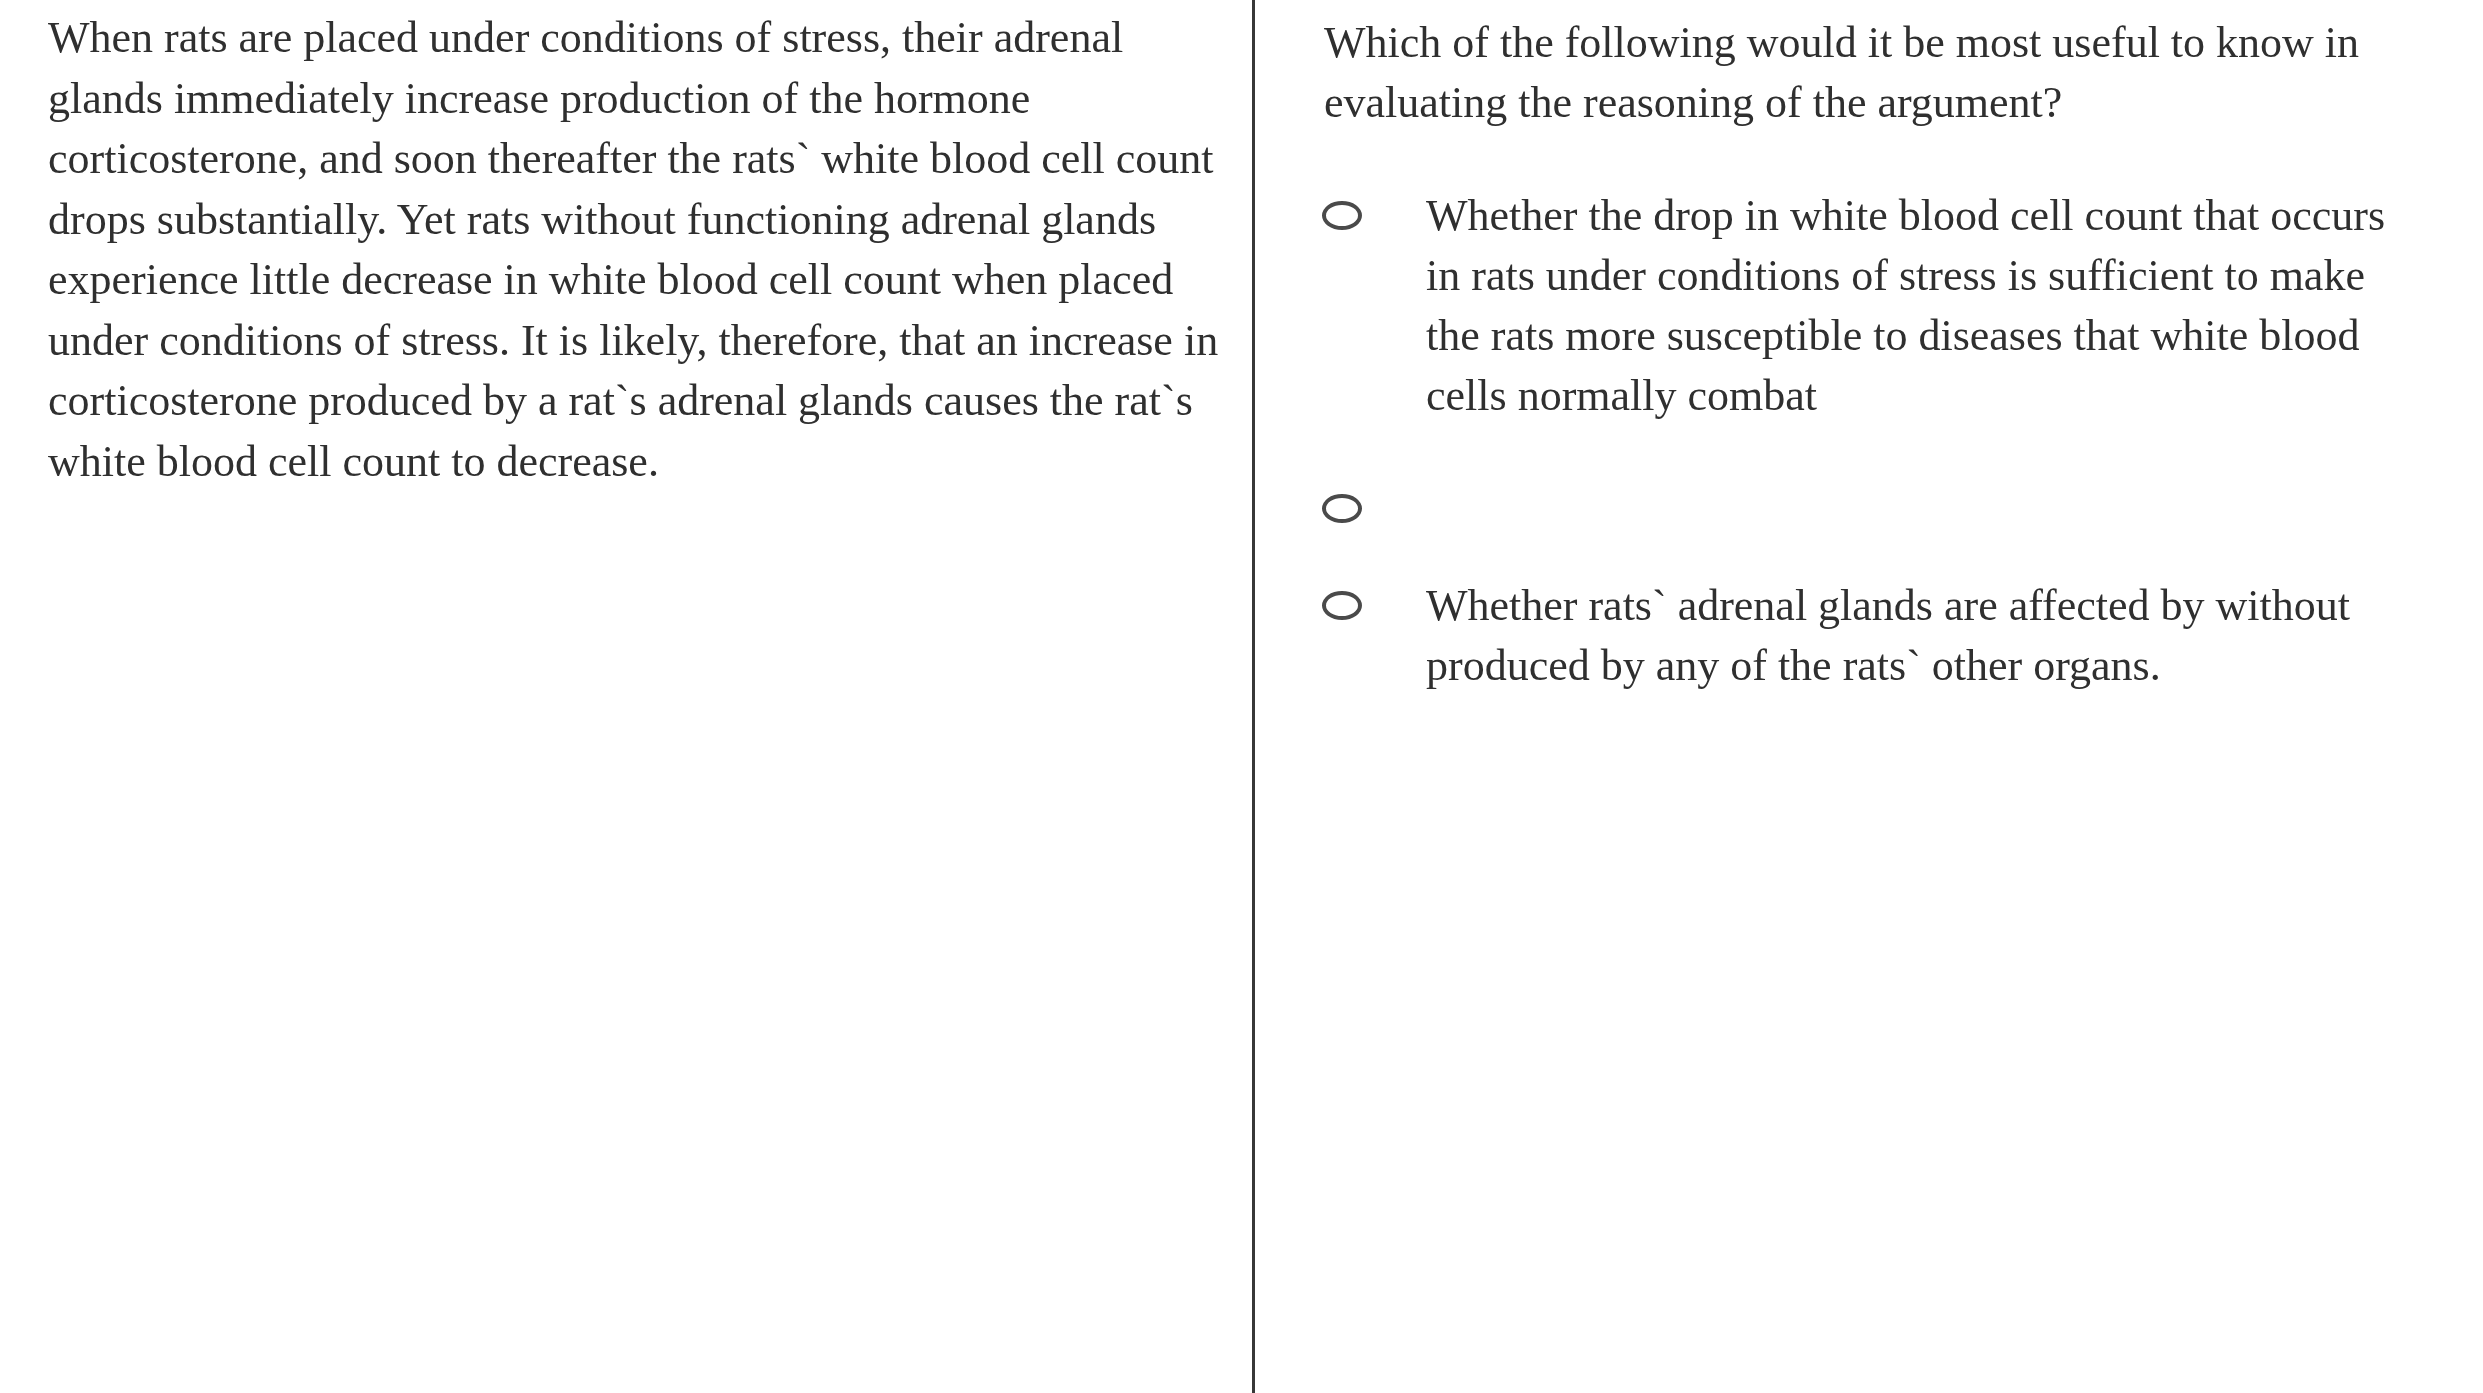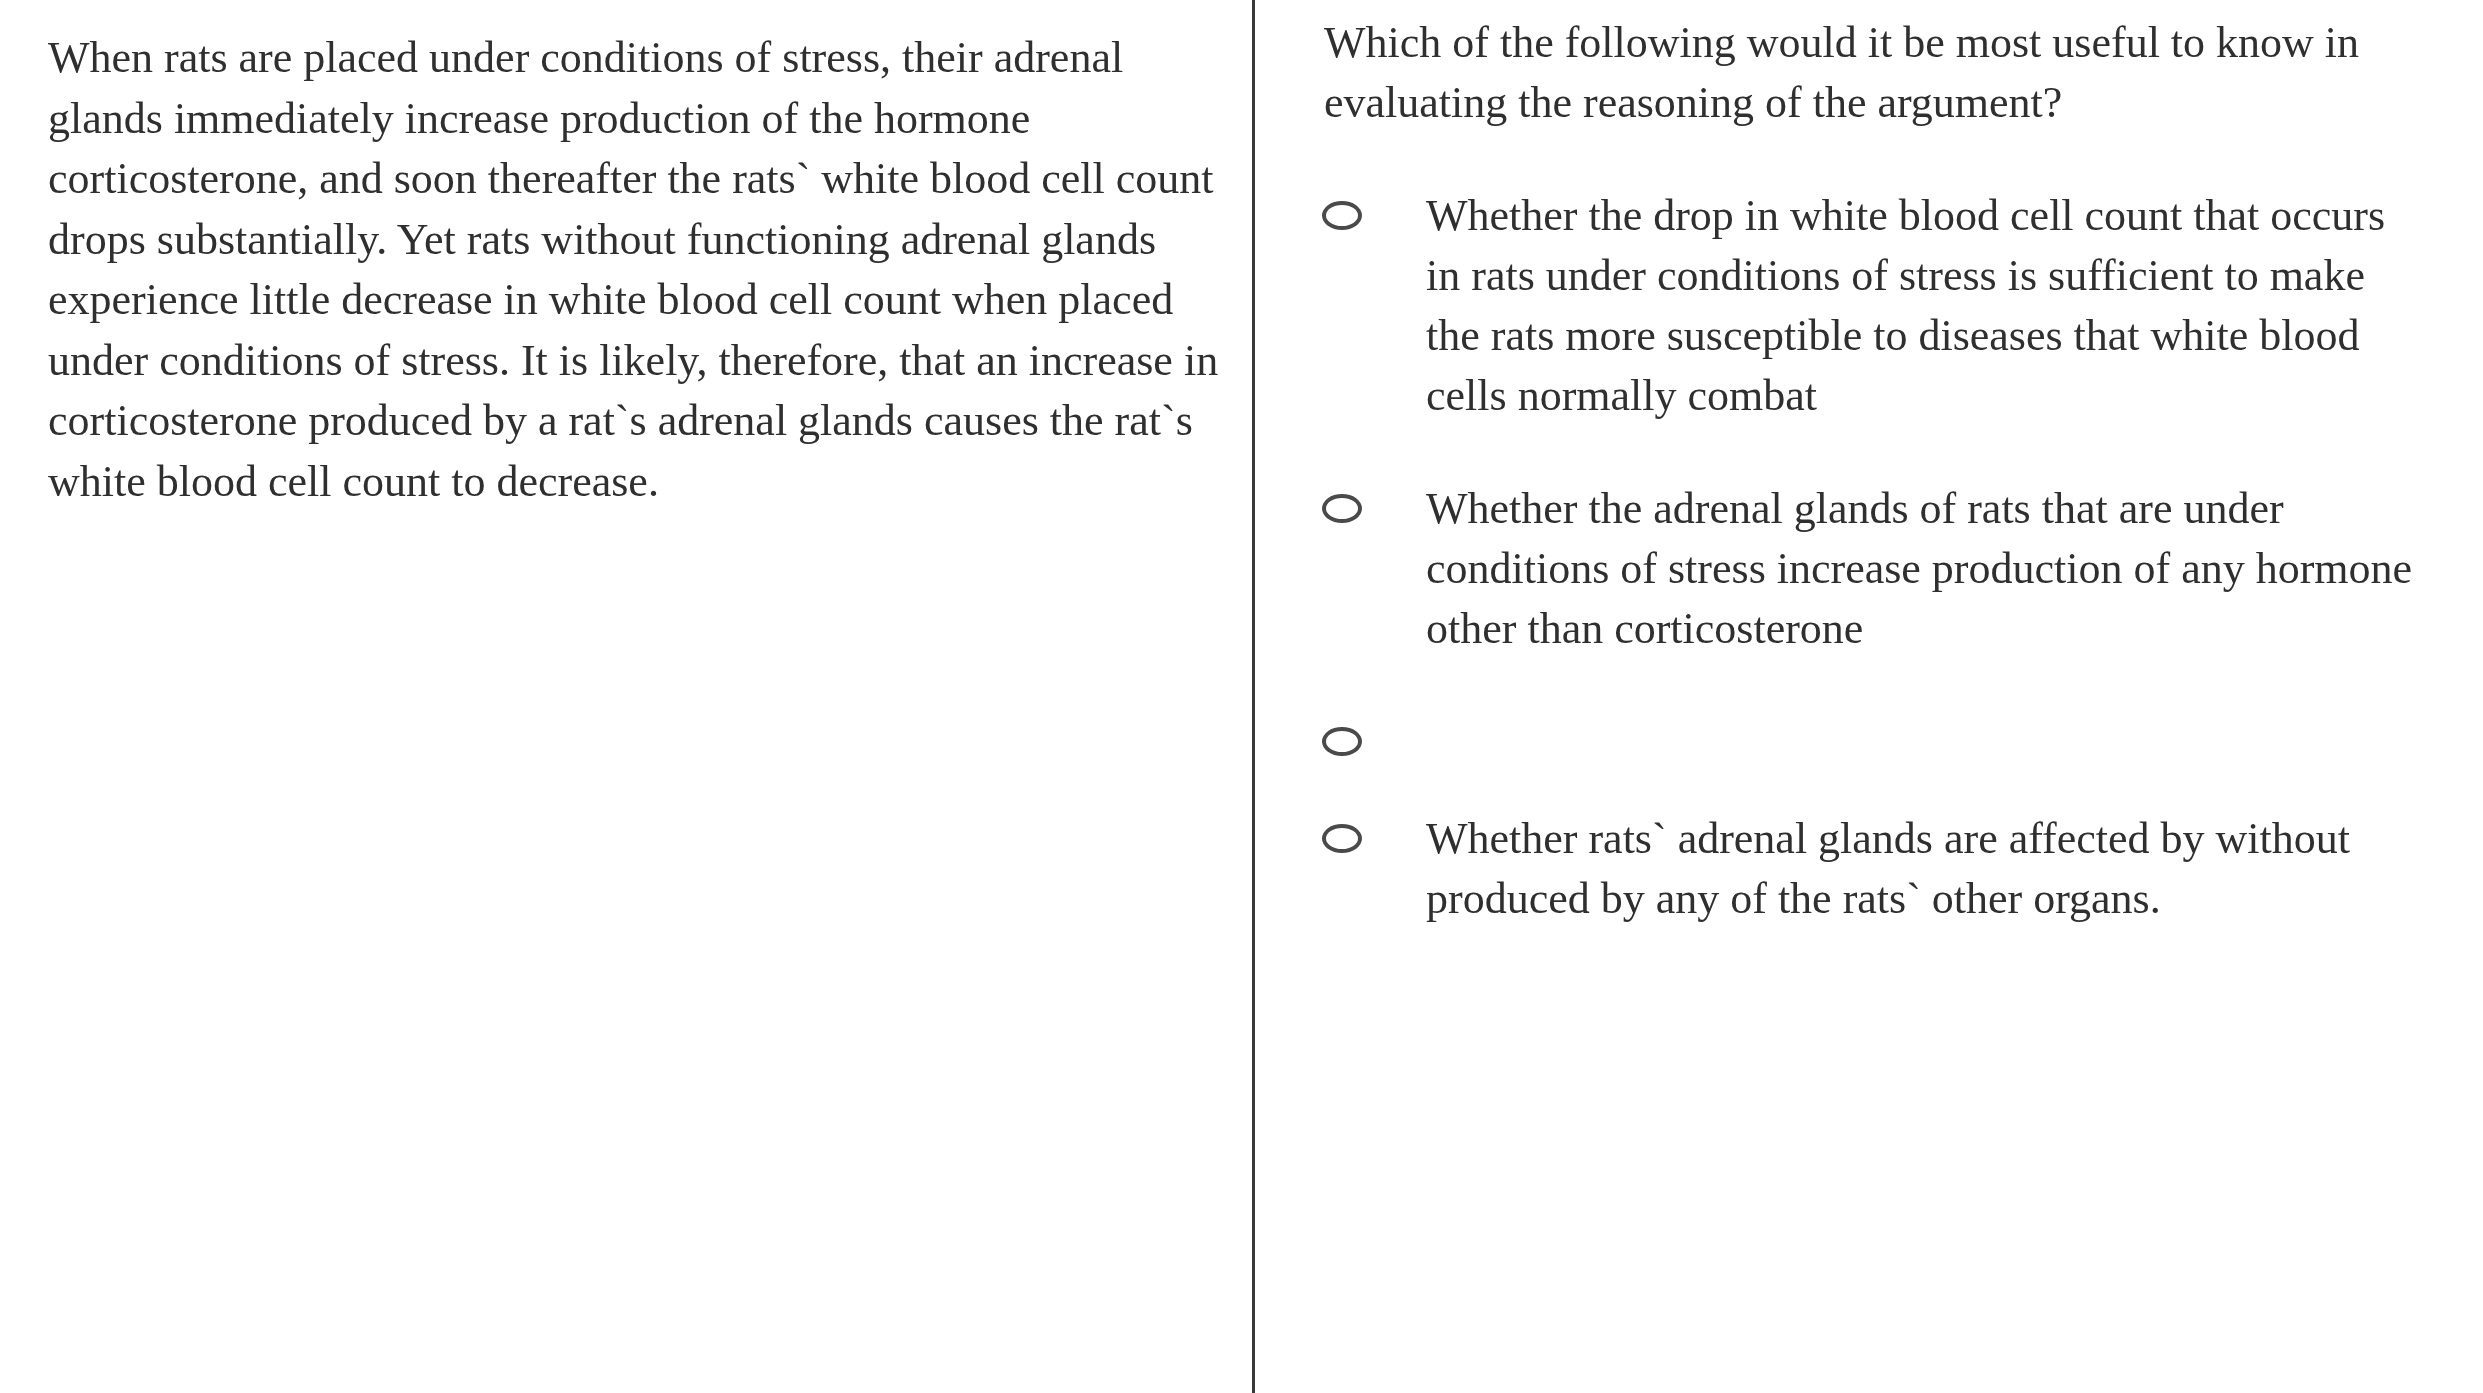--- a/index.html
+++ b/index.html
@@ -26,21 +26,21 @@
     position: absolute;
     left: 1252px;
     top: 0;
     width: 3px;
     height: 1393px;
     background: var(--divider);
   }
   .left-pane {
     position: absolute;
     left: 48px;
-    top: 28px;
+    top: 8px;
     width: 1175px;
   }
   .passage-text {
     font-size: 44px;
     line-height: 60.5px;
     white-space: pre-line;
   }
   .right-pane {
     position: absolute;
     left: 1308px;
@@ -98,26 +98,20 @@
 
   <div class="choice">
     <span class="radio"></span>
     <span class="choice-text">Whether the drop in white blood cell count that occurs
 in rats under conditions of stress is sufficient to make
 the rats more susceptible to diseases that white blood
 cells normally combat</span>
   </div>
 
 
-  <div class="choice">
-    <span class="radio"></span>
-    <span class="choice-text">Whether the adrenal glands of rats that are under
-conditions of stress increase production of any hormone
-other than corticosterone</span>
-  </div>
 
   <div class="choice">
     <span class="radio"></span>
   </div>
 
   <div class="choice">
     <span class="radio"></span>
     <span class="choice-text">Whether rats` adrenal glands are affected by without
 produced by any of the rats` other organs.</span>
   </div>

